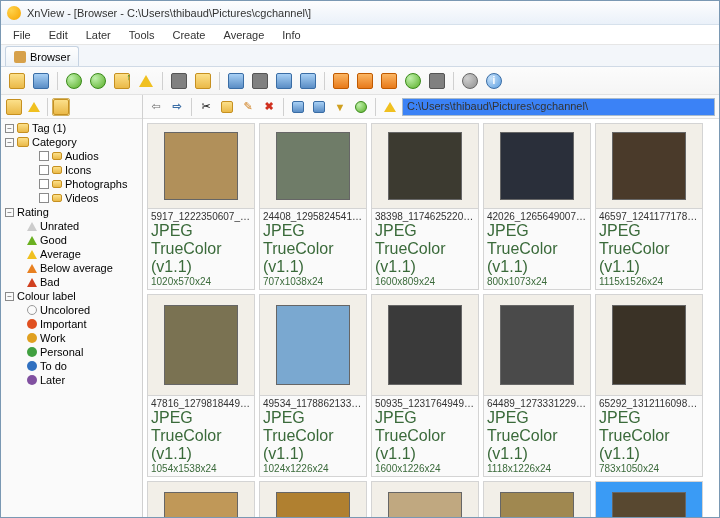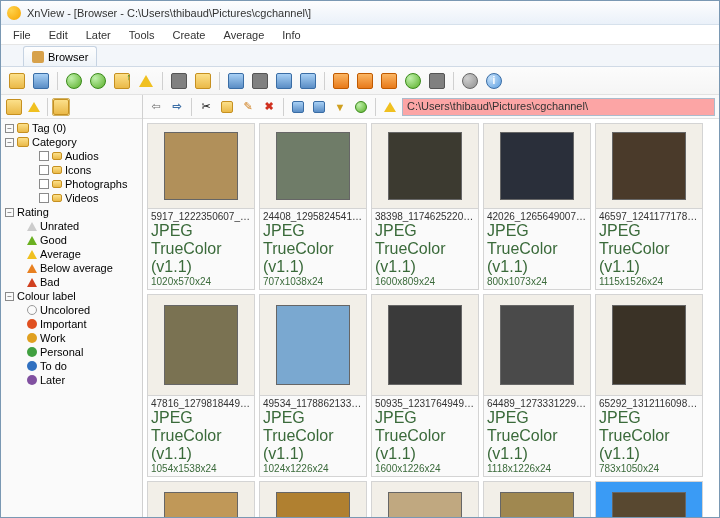--- a/index.html
+++ b/index.html
@@ -2,21 +2,21 @@
 <html><head>
 <meta charset="utf-8">
 <style>
 * { margin: 0; padding: 0; box-sizing: border-box; font-family: "Segoe UI", Tahoma, sans-serif; font-size: 11px; }
 body { width: 720px; height: 518px; overflow: hidden; background: #fff; border: 1px solid #7a98b3; display: flex; flex-direction: column; }
 .titlebar { height: 24px; background: linear-gradient(#fdfdfe,#eaf1f9); display: flex; align-items: center; padding: 0 6px; border-bottom: 1px solid #d6e1ec; }
 .titlebar .app-icon { width: 14px; height: 14px; background: radial-gradient(circle at 30% 30%, #ffd24a, #f7a400); border-radius: 50%; margin-right: 6px; }
 .titlebar span { color: #333; }
 .menubar { height: 20px; display: flex; align-items: center; padding: 0 4px; gap: 2px; border-bottom: 1px solid #e6e6e6; }
 .menubar .menu { padding: 2px 8px; color: #333; border-radius: 2px; }
-.tabs { height: 22px; display: flex; align-items: flex-end; padding-left: 22px; gap: 1px; background: #f3f6fa; border-bottom: 1px solid #d0dae6; }
+.tabs { height: 22px; display: flex; align-items: flex-end; padding-left: 4px; gap: 1px; background: #f3f6fa; border-bottom: 1px solid #d0dae6; }
 .tab { display: flex; align-items: center; gap: 4px; padding: 3px 8px; border: 1px solid #c6d3e2; border-bottom: none; background: linear-gradient(#fefefe,#eef3f8); border-radius: 3px 3px 0 0; height: 20px; }
 .tab.inactive { background: linear-gradient(#f5f8fc,#e8eff7); color: #555; }
 .tab .tab-icon { width: 12px; height: 12px; background: #d7a14a; border-radius: 2px; }
 .tab.inactive .tab-icon { background: #88c0a0; }
 .toolbar1 { height: 28px; display: flex; align-items: center; padding: 2px 6px; gap: 4px; border-bottom: 1px solid #e2e2e2; background: linear-gradient(#fcfcfc,#f5f5f5); }
 .tb-btn { width: 20px; height: 20px; display: flex; align-items: center; justify-content: center; border-radius: 2px; }
 .tb-sep { width: 1px; height: 18px; background: #d0d0d0; margin: 0 2px; }
 .ico { width: 16px; height: 16px; display: inline-block; }
 .i-open{background:linear-gradient(#fce08a,#eab948);border:1px solid #c69020;border-radius:2px}
 .i-save{background:linear-gradient(#a8d0f5,#5a8dc5);border:1px solid #3a6da5;border-radius:2px}
@@ -36,21 +36,21 @@
 .tree { flex: 1; overflow: auto; padding: 2px 2px; }
 .tree-item { display: flex; align-items: center; gap: 3px; padding: 1px 0 1px var(--pad,4px); white-space: nowrap; }
 .toggle { width: 9px; height: 9px; border: 1px solid #8a8a8a; display: flex; align-items: center; justify-content: center; font-size: 8px; color: #555; line-height: 7px; }
 .toggle.none { border: none; }
 .chk { width: 10px; height: 10px; border: 1px solid #8a8a8a; background: #fff; }
 .tree .dot { width: 10px; height: 10px; border-radius: 50%; display:inline-block; }
 .star { width:0;height:0;border-left:5px solid transparent;border-right:5px solid transparent;border-bottom:9px solid var(--c,#f0c020); }
 .content { flex: 1; display: flex; flex-direction: column; overflow: hidden; }
 .nav-toolbar { height: 24px; display: flex; align-items: center; padding: 2px 4px; gap: 3px; border-bottom: 1px solid #e0e0e0; background:#fafafa; }
 .nav-toolbar .tb-btn { width: 18px; height: 18px; }
-.pathbox { flex: 1; height: 18px; border: 1px solid #abc; background: #fca5a5; padding: 1px 4px; color: #333; overflow: hidden; }
+.pathbox { flex: 1; height: 18px; border: 1px solid #abc; background: #3b82f6; padding: 1px 4px; color: #333; overflow: hidden; }
 .thumbs { flex: 1; overflow: auto; background: #fff; padding: 4px; }
 .row { display: flex; gap: 4px; margin-bottom: 4px; }
 .card { width: 108px; border: 1px solid #d4d4d4; display: flex; flex-direction: column; }
 .card.sel .thumb { background:#3a9bf5; }
 .card.sel .label { background:#3a9bf5; color:#fff; }
 .thumb { height: 84px; background:#f2efe8; display:flex; align-items:center; justify-content:center; position:relative; }
 .row.tall .thumb { height: 100px; }
 .thumb .img { width: 70%; height: 80%; background: var(--bg,#aaa); border:1px solid #666; }
 .label { border-top:1px solid #d4d4d4; padding:2px 3px; background:#fafafa; }
 .fname { color:#333; white-space:nowrap; overflow:hidden; text-overflow:ellipsis; font-size:10px; }
@@ -160,21 +160,21 @@
         </div>
       <div class="tb-sep"></div>
       <div class="tb-btn" style="background:#ffe8a0;border:1px solid #d0b060">
           <span class="ico i-open"></span>
         </div>
     </div>
     <div class="tree">
       <div class="tree-item" style="--pad:2px">
           <span class="toggle">−</span>
           <span class="ico i-open" style="width:12px;height:10px"></span>
-          <span>Tag (0)</span>
+          <span>Tag (1)</span>
         </div>
       <div class="tree-item" style="--pad:2px">
           <span class="toggle">−</span>
           <span class="ico i-open" style="width:12px;height:10px"></span>
           <span>Category</span>
         </div>
       <div class="tree-item" style="--pad:24px">
           <span class="toggle none"></span>
           <span class="chk"></span>
           <span class="ico i-open" style="width:10px;height:8px"></span>

